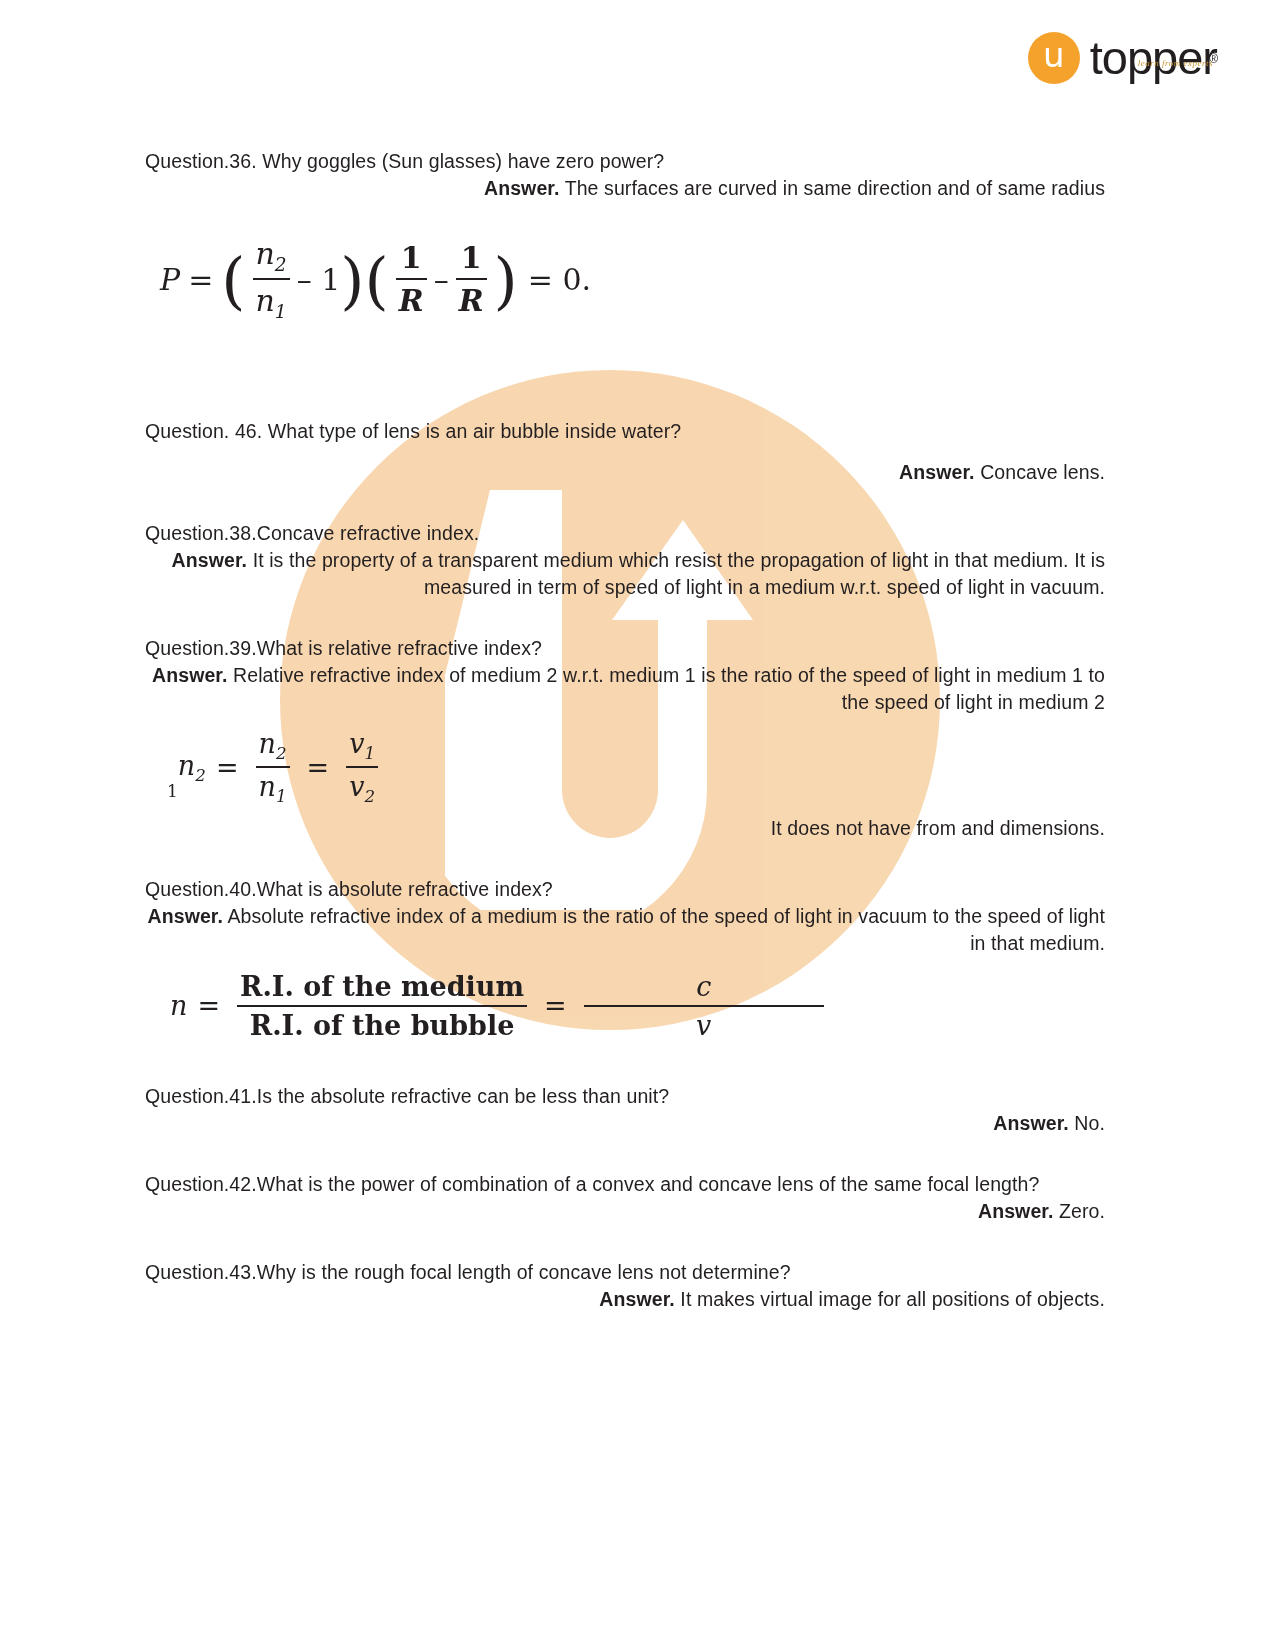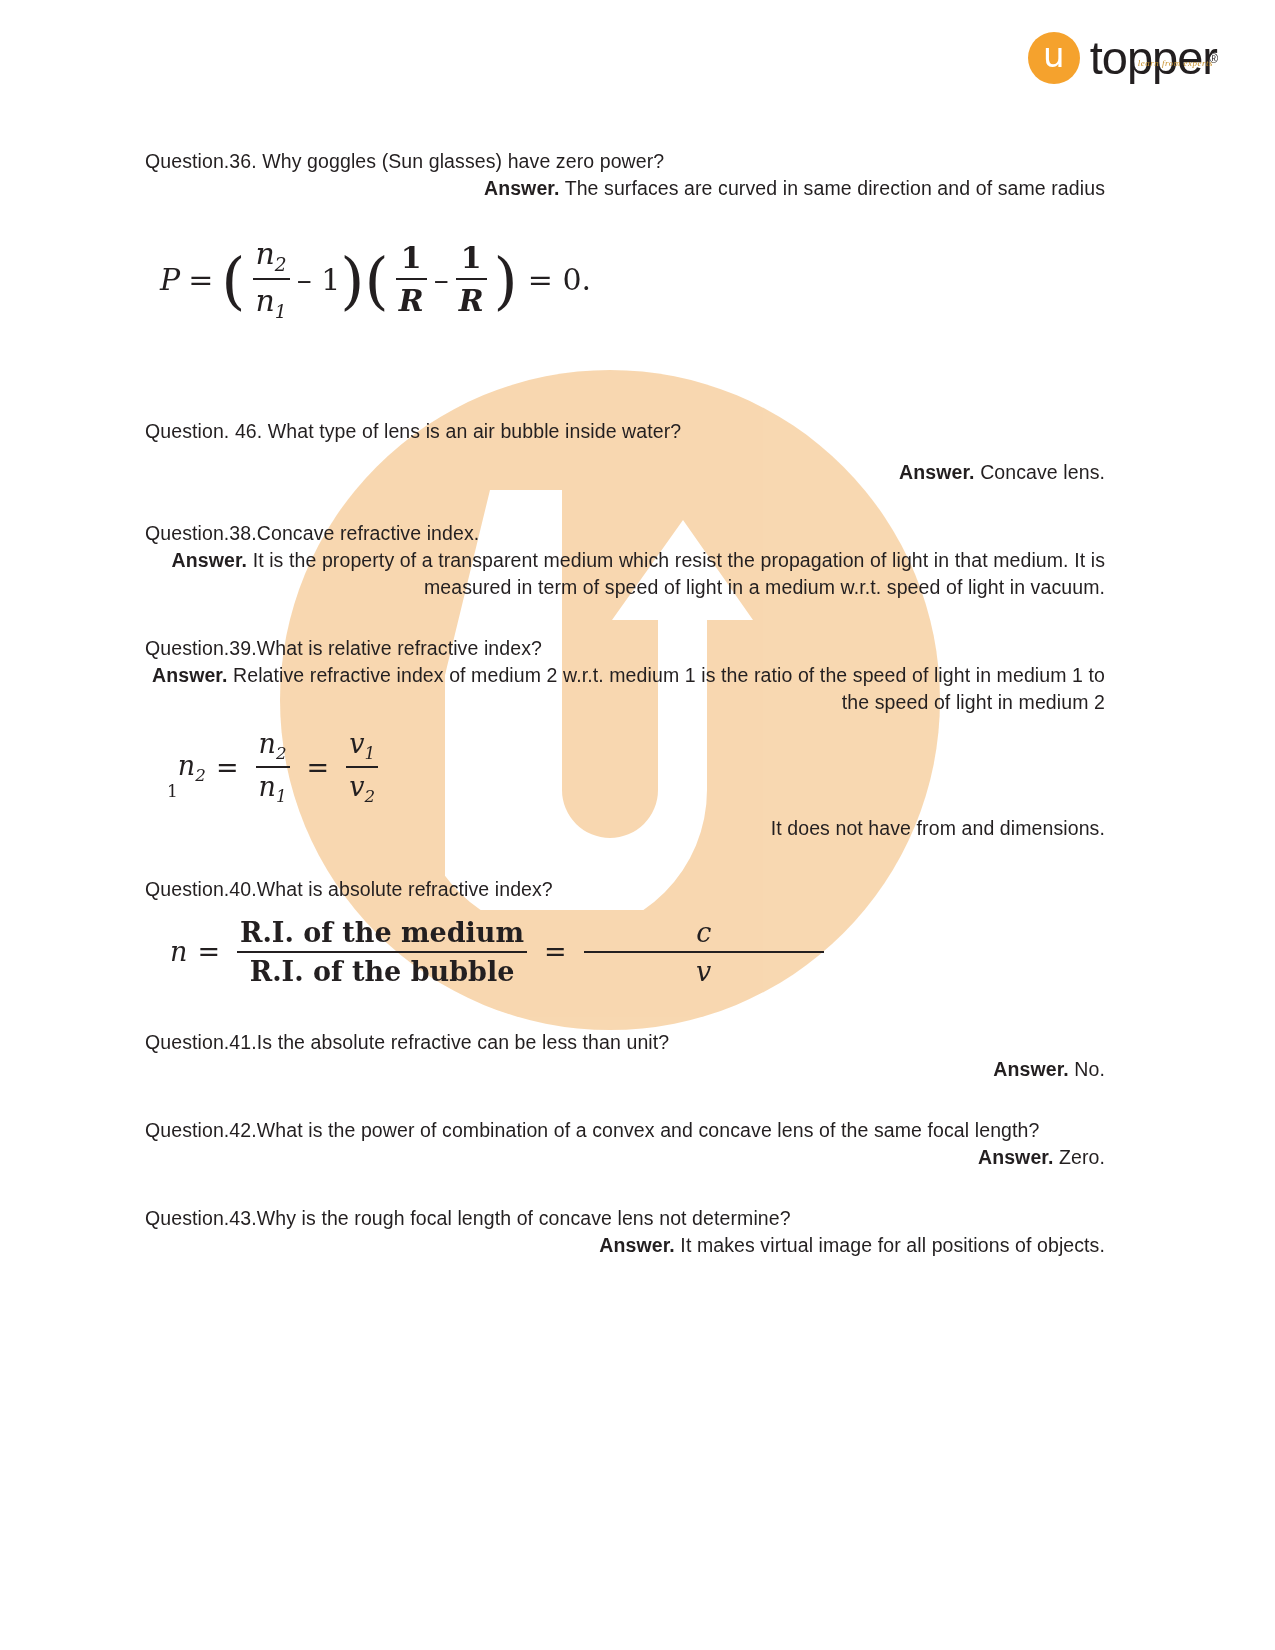--- a/index.html
+++ b/index.html
@@ -267,20 +267,24 @@
       </span>
     </div>
     <div class="gap-xs"></div>
     <div class="a-line">It does not have from and dimensions.</div>
   </div>
 
   <div class="gap-lg"></div>
 
   <div class="qa-block">
     <div class="q-line">Question.40.What is absolute refractive index?</div>
+    <div class="a-line">
+      <span class="a-label">Answer.</span>
+      <span>Absolute refractive index of a medium is the ratio of the speed of light in vacuum to the speed of light in that medium.</span>
+    </div>
     <div class="math math-3">
       <span class="mi">n</span>
       <span style="margin:0 10px">=</span>
       <span class="frac">
         <span class="num bold-serif">R.I. of the medium</span>
         <span class="bar"></span>
         <span class="den bold-serif">R.I. of the bubble</span>
       </span>
       <span style="margin:0 10px">=</span>
       <span class="frac">

